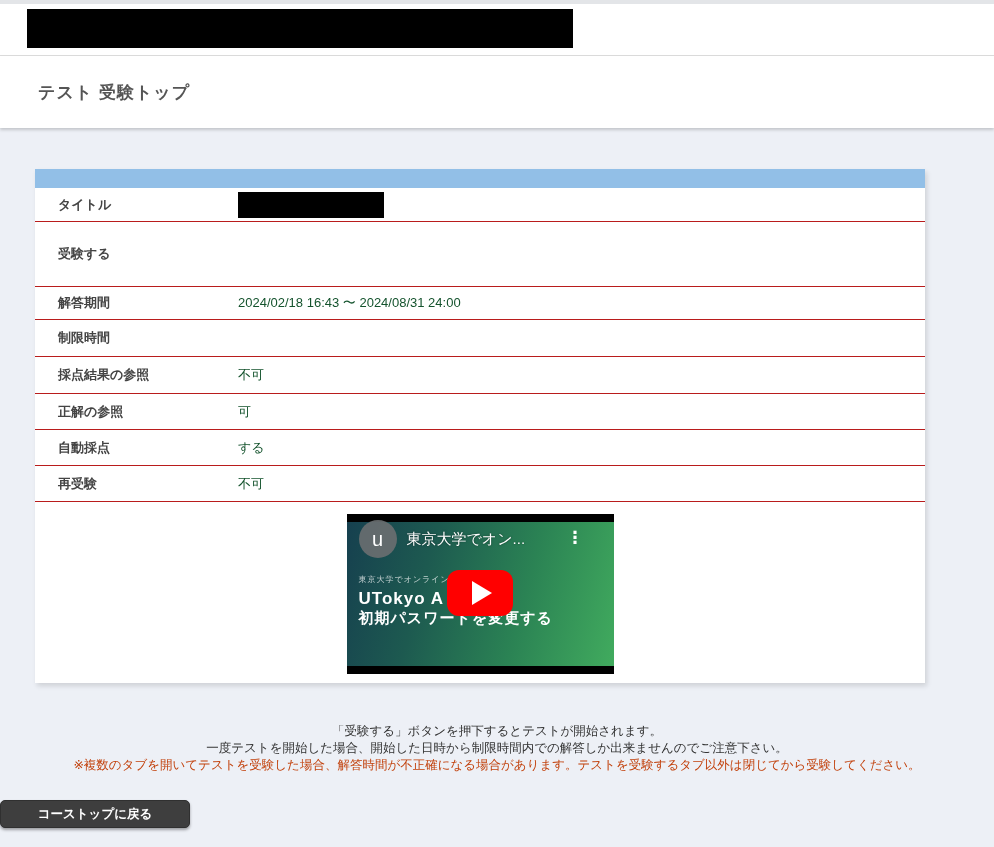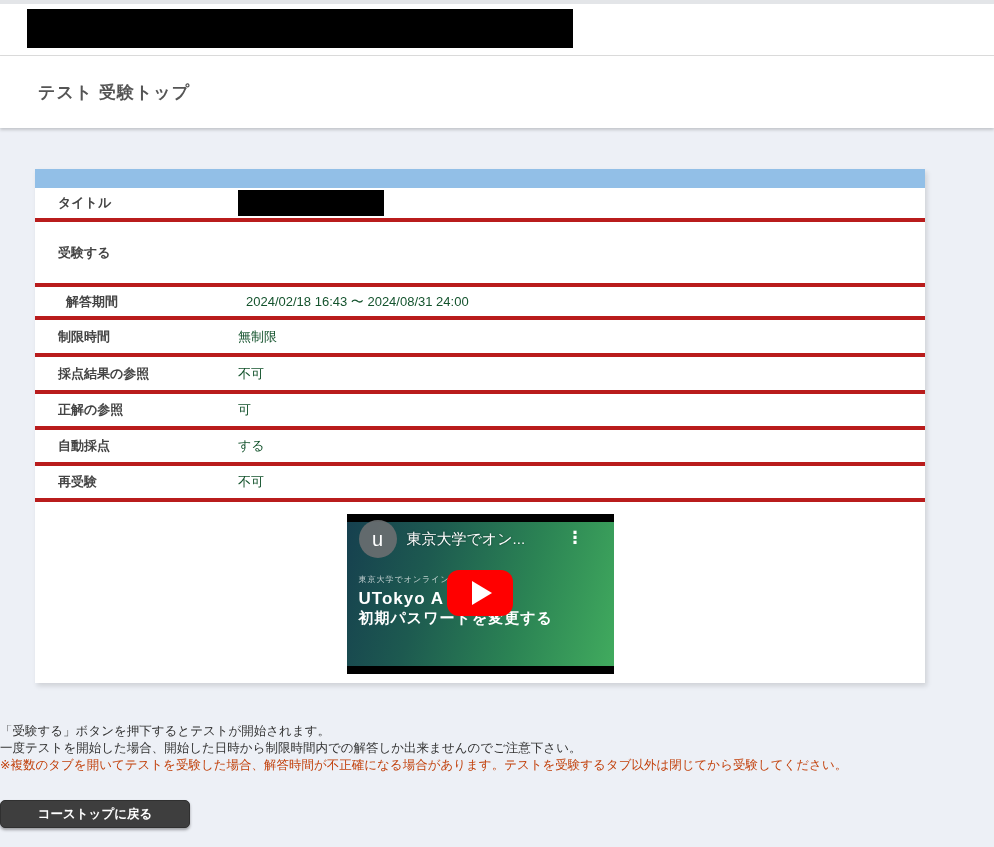--- a/index.html
+++ b/index.html
@@ -26,26 +26,26 @@
   .page-title { font-size:17px; font-weight:bold; color:#555; letter-spacing:1px;text-align:center; }
 
   .content { padding-top:41px; }
   .panel {
     margin-left:35px; width:890px; background:#ffffff;
     box-shadow:2px 3px 5px rgba(0,0,0,0.13);
   }
   .panel-header { height:19px; background:#92bfe7; }
   .row {
     display:flex; align-items:center;
-    border-bottom:4px solid #b91c1c;
+    border-bottom:1px solid #b91c1c;
     min-height:36px;
   }
   .row.h34 { min-height:34px; }
   .row.h65 { min-height:65px; }
-  .row.h33 { min-height:33px;padding-left:8px; }
+  .row.h33 { min-height:33px; }
   .row.h37 { min-height:37px; }
   .row-label {
     width:203px; padding-left:23px;
     font-size:13px; font-weight:bold; color:#444;
     flex-shrink:0;
   }
   .row-value { flex:1; font-size:13px; color:#14532d; padding-right:10px; }
   .redact-title-value { width:146px; height:26px; }
 
   .video-row {
@@ -88,21 +88,21 @@
     display:flex; align-items:center; justify-content:center; z-index:2;
   }
   .play-tri {
     width:0; height:0;
     border-left:20px solid #fff;
     border-top:12px solid transparent;
     border-bottom:12px solid transparent;
     margin-left:4px;
   }
 
-  .notes { margin-top:40px; font-size:12.5px; line-height:17px; color:#333; }
+  .notes { margin-top:40px; text-align:center; font-size:12.5px; line-height:17px; color:#333; }
   .notes .warning { color:#c2410c; }
 
   .buttons {
     margin-top:26px;
     display:flex; justify-content:center; gap:23px;flex-direction:column;
   }
   .btn {
     width:190px; height:28px;
     background:#3e3e3e; color:#fff;
     border:1px solid #303030; border-radius:5px;
@@ -141,21 +141,20 @@
       <div class="row-value"></div>
     </div>
 
     <div class="row h33">
       <div class="row-label">解答期間</div>
       <div class="row-value">2024/02/18 16:43 〜 2024/08/31 24:00</div>
     </div>
 
     <div class="row h37">
       <div class="row-label">制限時間</div>
-      <div class="row-value">無制限</div>
     </div>
 
     <div class="row h37">
       <div class="row-label">採点結果の参照</div>
       <div class="row-value">不可</div>
     </div>
 
     <div class="row">
       <div class="row-label">正解の参照</div>
       <div class="row-value">可</div>

